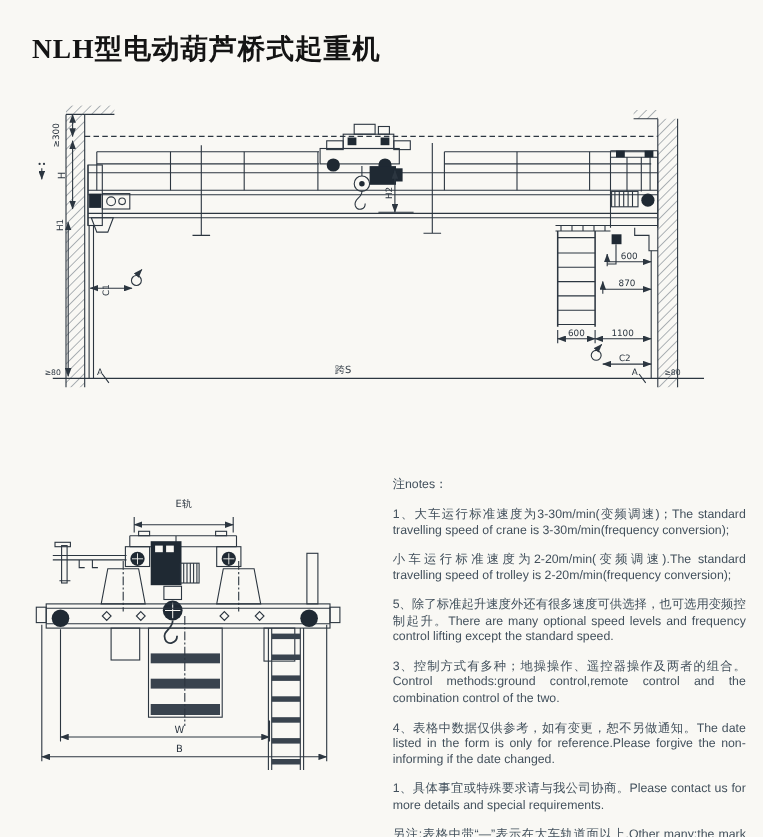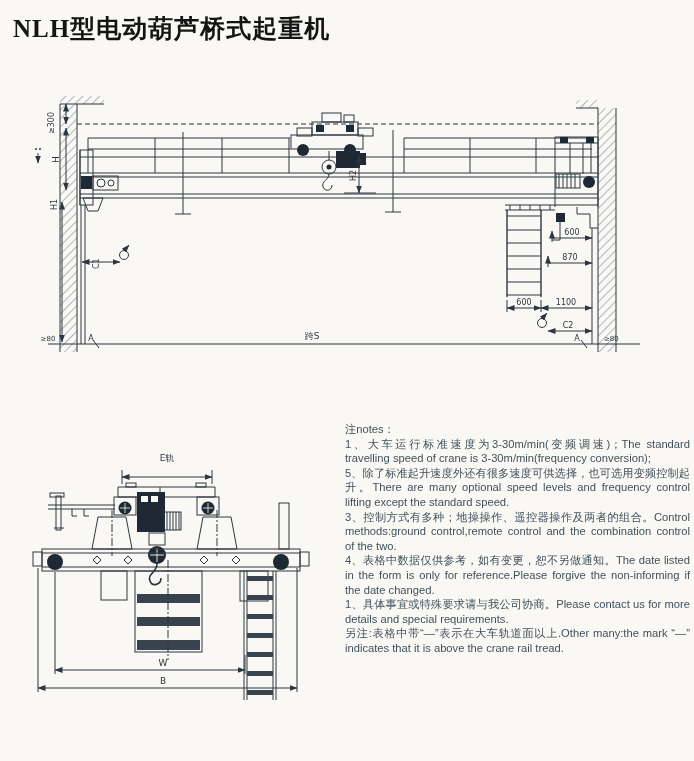--- a/index.html
+++ b/index.html
@@ -2,31 +2,31 @@
 <html><head>
 <meta charset="utf-8">
 <style>
   html,body{margin:0;padding:0;}
   body{
     width:694px;height:761px;position:relative;overflow:hidden;
     background:#f9f8f4;
     font-family:"Liberation Sans",sans-serif;
   }
   .page-title{
-    position:absolute;left:13px;top:12px;margin:0;
+    position:absolute;left:13px;top:12px;margin:16px;
     font-family:"Liberation Serif",serif;
     font-weight:bold;font-size:25px;letter-spacing:1px;color:#141414;
   }
   .drawing-svg{position:absolute;left:0;top:0;}
   .notes{
     position:absolute;left:345px;top:422px;width:345px;
     font-size:11.2px;line-height:14.6px;color:#42505c;
     text-align:justify;
   }
-  .notes p{margin:0;}
+  .notes p{margin:12px;}
   .dimtext{font-family:"DejaVu Sans",sans-serif;fill:#2c3640;}
 </style>
 </head>
 <body>
 
 <h1 class="page-title">NLH型电动葫芦桥式起重机</h1>
 
 <svg class="drawing-svg" width="694" height="761" viewBox="0 0 694 761" xmlns="http://www.w3.org/2000/svg">
   <defs>
     <pattern id="hatch" width="6" height="6" patternUnits="userSpaceOnUse" patternTransform="rotate(-45)">
@@ -241,18 +241,19 @@
       <text class="dimtext" x="167" y="461" font-size="9" text-anchor="middle">E轨</text>
       <text class="dimtext" x="163" y="666" font-size="9" text-anchor="middle">W</text>
       <text class="dimtext" x="163" y="684" font-size="9" text-anchor="middle">B</text>
     </g>
   </g>
 </svg>
 
 <div class="notes">
   <p>注notes：</p>
   <p>1、大车运行标准速度为3-30m/min(变频调速)；The standard travelling speed of crane is 3-30m/min(frequency conversion);</p>
+  <p>小车运行标准速度为2-20m/min(变频调速).The standard travelling speed of trolley is 2-20m/min(frequency conversion);</p>
   <p>5、除了标准起升速度外还有很多速度可供选择，也可选用变频控制起升。There are many optional speed levels and frequency control lifting except the standard speed.</p>
   <p>3、控制方式有多种；地操操作、遥控器操作及两者的组合。Control methods:ground control,remote control and the combination control of the two.</p>
   <p>4、表格中数据仅供参考，如有变更，恕不另做通知。The date listed in the form is only for reference.Please forgive the non-informing if the  date changed.</p>
   <p>1、具体事宜或特殊要求请与我公司协商。Please contact us for more details and special requirements.</p>
   <p>另注:表格中带“—”表示在大车轨道面以上.Other  many:the mark “—” indicates that it is above the crane rail tread.</p>
 </div>
 
 </body></html>

